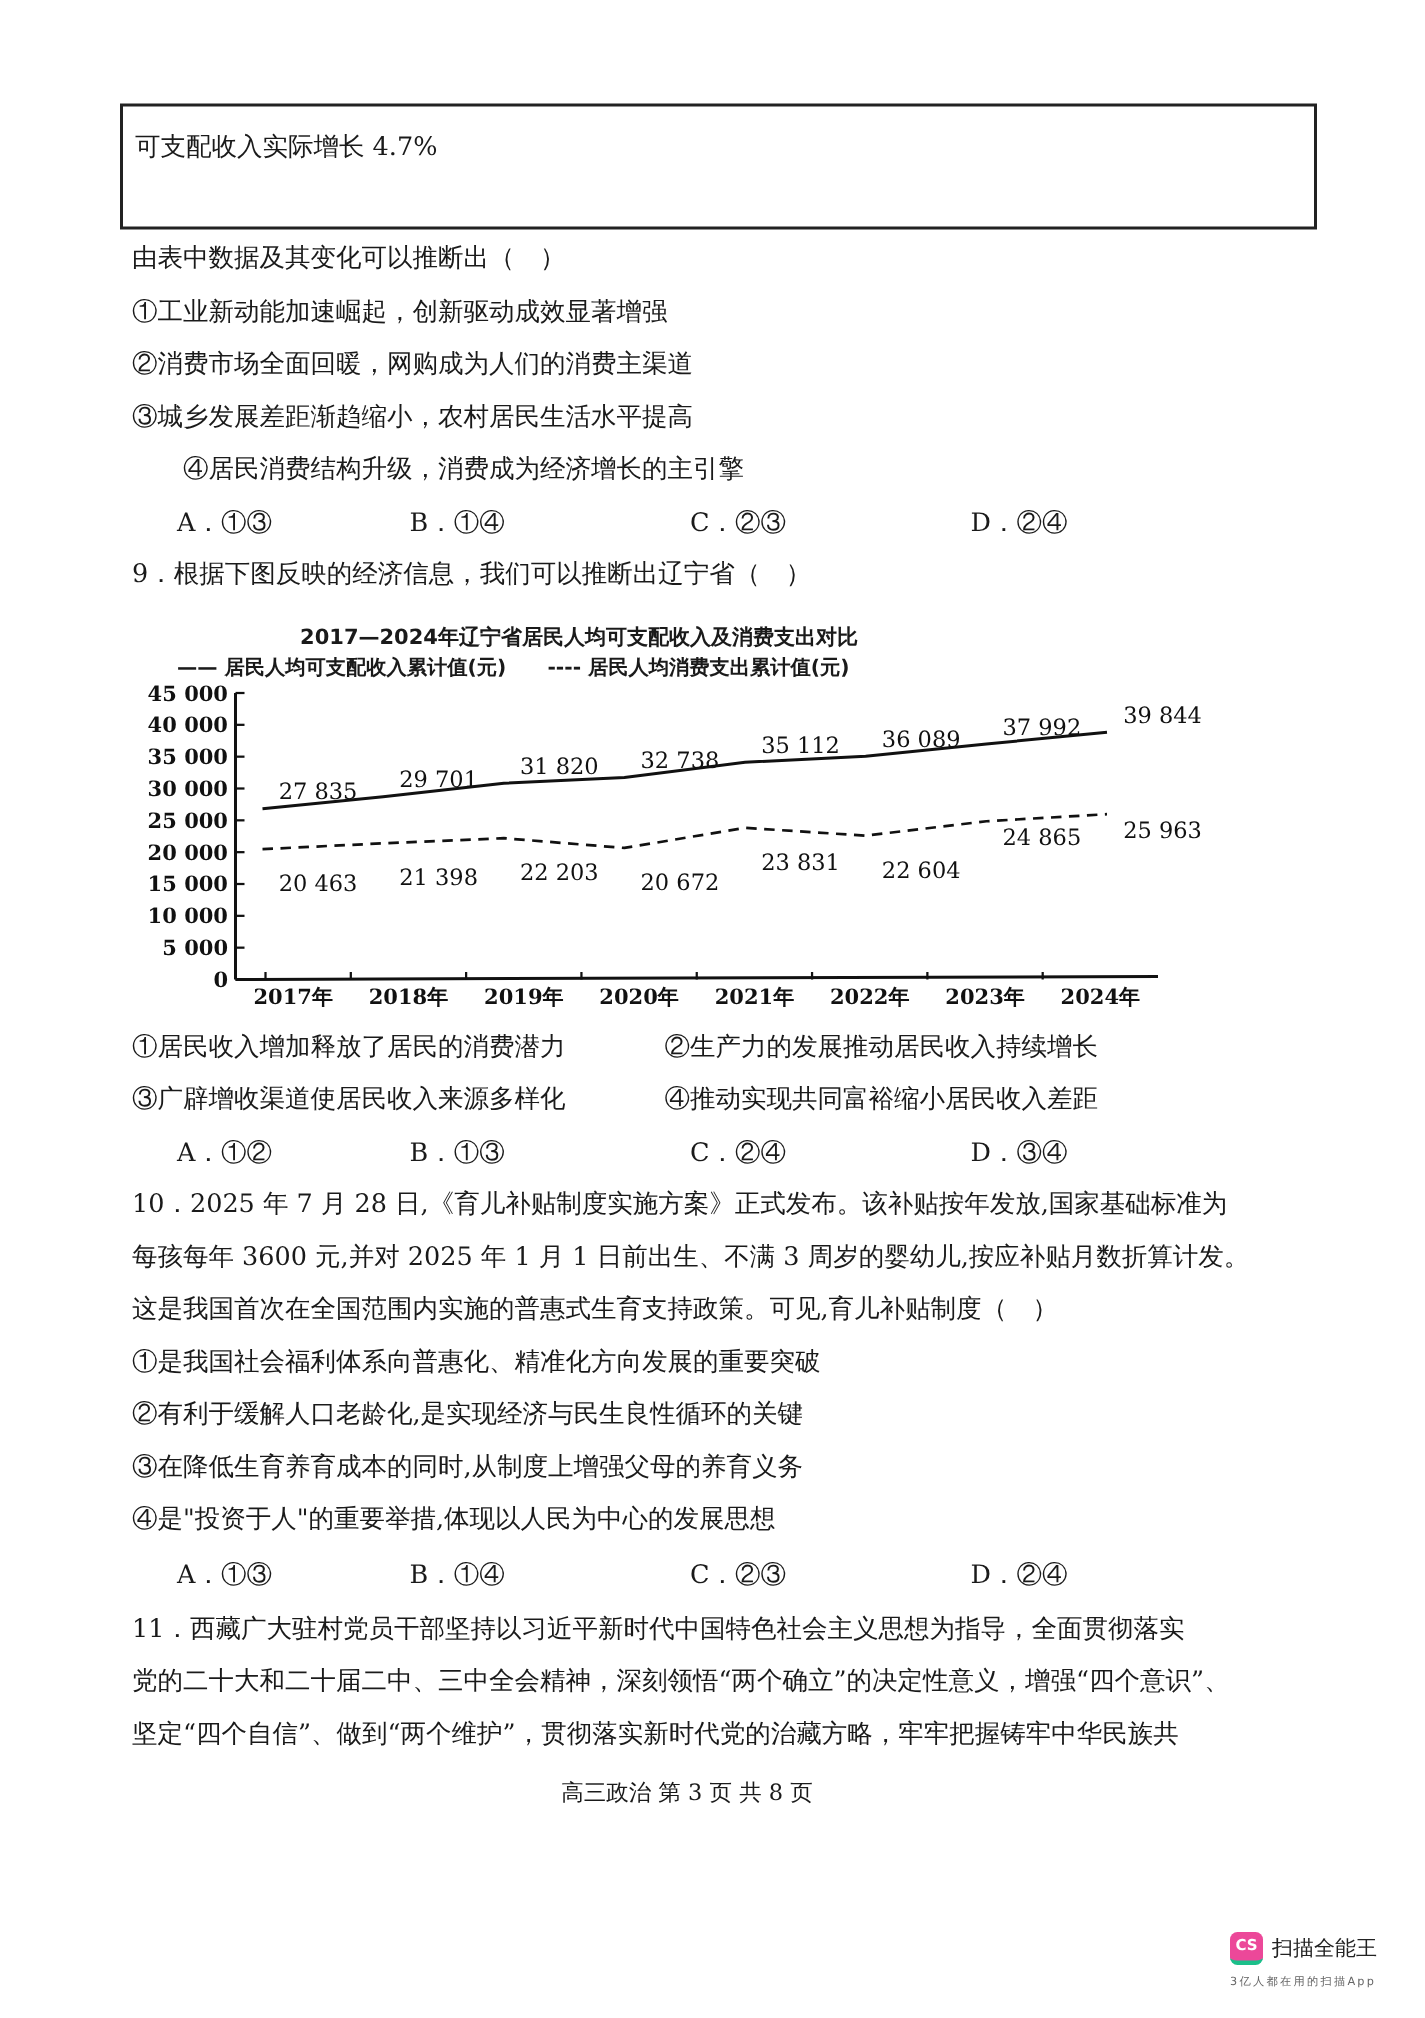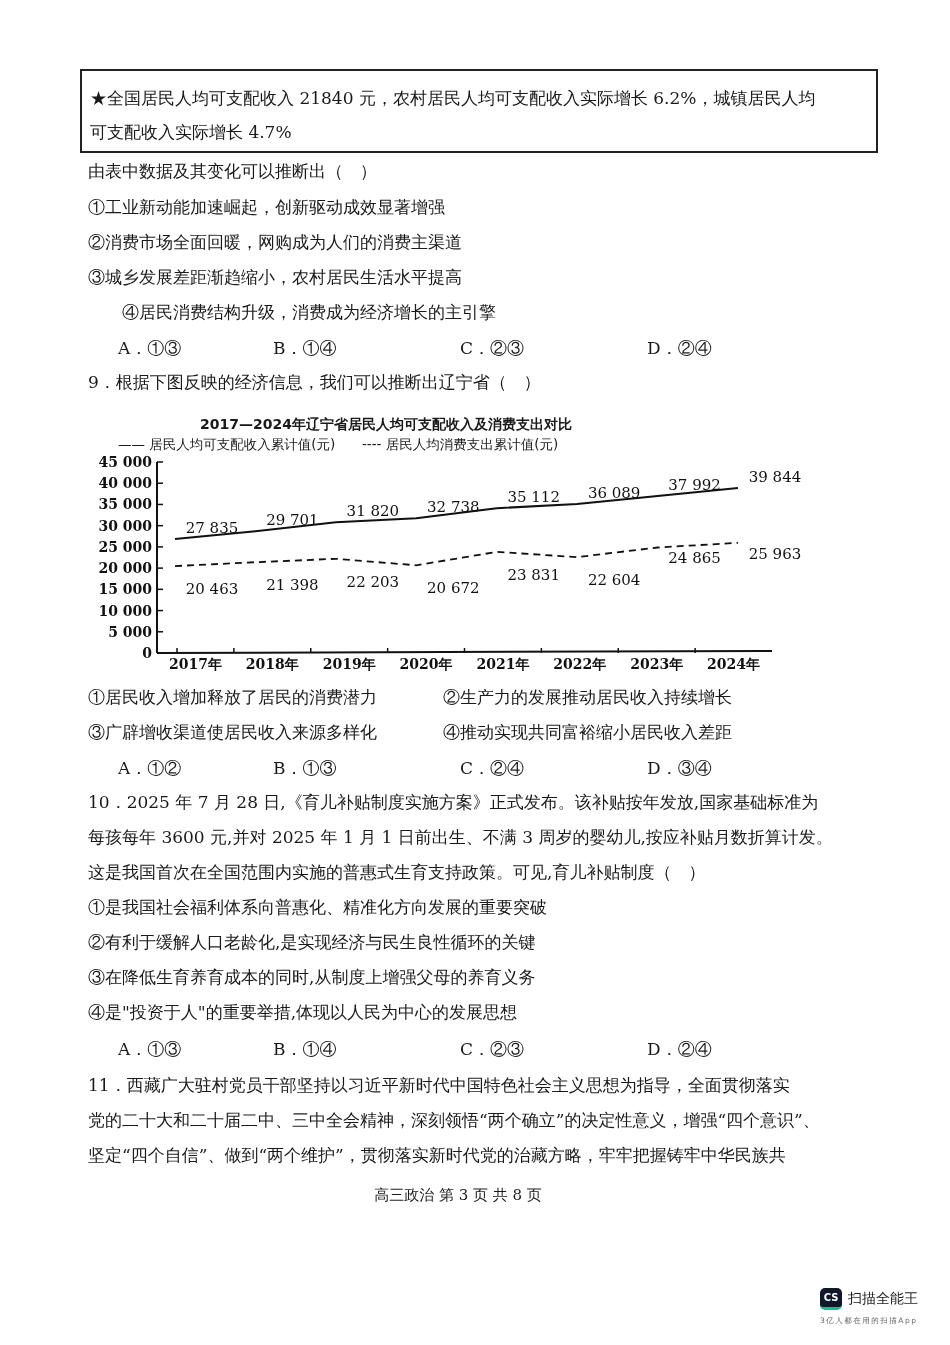--- a/index.html
+++ b/index.html
@@ -14,40 +14,39 @@
     padding:10px 8px 0 8px; font-size:17px; line-height:34px;
   }
   .line { position:absolute; left:88px; font-size:17px; white-space:nowrap; }
   .opts { position:absolute; left:118px; font-size:17px; width:760px; }
   .opts span { position:absolute; top:0; white-space:nowrap; }
   .chart-title {
     position:absolute; left:0; width:772px; text-align:center; top:416px;
     font-size:14px; font-weight:bold; font-family:"DejaVu Sans","Liberation Sans",sans-serif;
   }
   .legend {
-    position:absolute; left:118px; top:436px; font-size:13.5px; font-weight:normal;
+    position:absolute; left:118px; top:436px; font-size:13.5px; font-weight:bold;
     font-family:"DejaVu Sans","Liberation Sans",sans-serif; white-space:nowrap;
   }
   svg text { font-family:"DejaVu Serif","Liberation Serif",serif; }
   .footer { position:absolute; top:1186px; left:0; width:916px; text-align:center; font-size:15px; }
   .watermark { position:absolute; left:820px; top:1288px; width:120px; height:50px; }
   .cs-badge {
-    position:absolute; left:0; top:0; width:22px; height:22px; background:#0f172a;
+    position:absolute; left:0; top:0; width:22px; height:22px; background:#ec4899;
     border-radius:5px; border-bottom:3px solid #1bbf8a; box-sizing:border-box;
     color:#fff; font-size:10px; font-weight:bold; text-align:center; line-height:19px;
     font-family:"DejaVu Sans",sans-serif;
   }
   .wm-name { position:absolute; left:28px; top:2px; font-size:14px; color:#222; font-family:"DejaVu Sans",sans-serif; white-space:nowrap; }
   .wm-sub { position:absolute; left:0; top:28px; font-size:7.5px; color:#666; letter-spacing:1.5px; font-family:"DejaVu Sans",sans-serif; white-space:nowrap; }
 </style>
 </head>
 <body>
 
 <div class="boxed">
-  <div><span>★</span><span>全国居民人均可支配收入 21840 元，农村居民人均可支配收入实际增长 6.2%，城镇居民人均</span></div>
   <div>可支配收入实际增长 4.7%</div>
 </div>
 
 <div class="line" style="top:160px;">由表中数据及其变化可以推断出（　）</div>
 <div class="line" style="top:196px;">①工业新动能加速崛起，创新驱动成效显著增强</div>
 <div class="line" style="top:231px;">②消费市场全面回暖，网购成为人们的消费主渠道</div>
 <div class="line" style="top:266px;">③城乡发展差距渐趋缩小，农村居民生活水平提高</div>
 <div class="line" style="top:301px;margin-left:34px;">④居民消费结构升级，消费成为经济增长的主引擎</div>
 <div class="opts" style="top:337px;">
   <span style="left:0;">A．①③</span>

